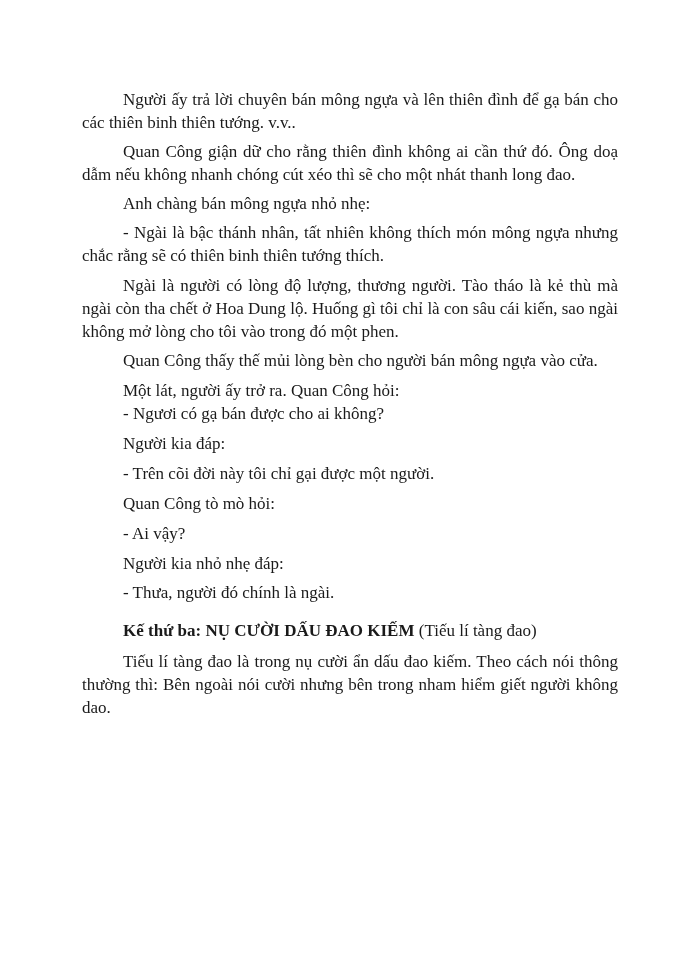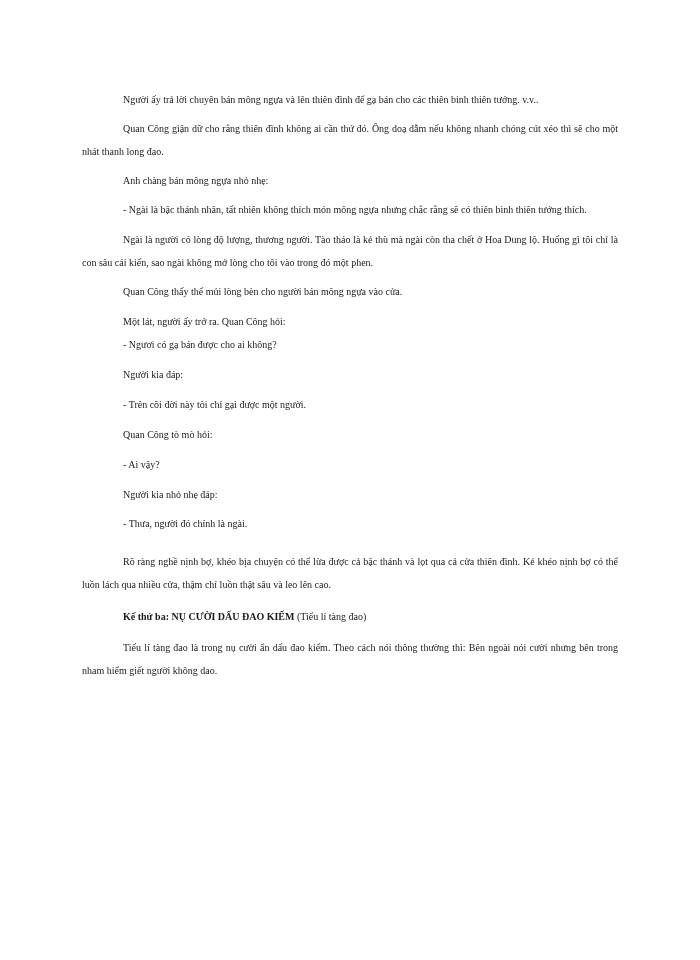--- a/index.html
+++ b/index.html
@@ -1,20 +1,20 @@
 <!DOCTYPE html>
 <html><head>
 <meta charset="utf-8">
 <style>
   html, body { margin: 0; padding: 0; background: #ffffff; }
   body { width: 700px; height: 960px; position: relative; overflow: hidden; }
   .page {
     position: absolute; left: 82px; top: 88px; width: 536px;
     font-family: "Liberation Serif", "DejaVu Serif", serif;
-    font-size: 10px; line-height: 23px; color: #1a1a1a;
+    font-size: 17px; line-height: 23px; color: #1a1a1a;
   }
   .p { margin: 0; text-align: justify; }
   .indent { text-indent: 41px; }
   .heading-it { font-weight: bold; font-style: italic; padding-left: 41px; }
   .b { font-weight: bold; }
 </style>
 </head>
 <body>
 
 <div class="page">
@@ -25,16 +25,15 @@
   <p class="p indent" style="margin-bottom:6px">Ngài là người có lòng độ lượng, thương người. Tào tháo là kẻ thù mà ngài còn tha chết ở Hoa Dung lộ. Huống gì tôi chỉ là con sâu cái kiến, sao ngài không mở lòng cho tôi vào trong đó một phen.</p>
   <p class="p indent" style="margin-bottom:7px">Quan Công thấy thế mủi lòng bèn cho người bán mông ngựa vào cửa.</p>
   <p class="p indent" style="">Một lát, người ấy trở ra. Quan Công hỏi:</p>
   <p class="p indent" style="margin-bottom:7px">- Ngươi có gạ bán được cho ai không?</p>
   <p class="p indent" style="margin-bottom:7px">Người kia đáp:</p>
   <p class="p indent" style="margin-bottom:7px">- Trên cõi đời này tôi chỉ gại được một người.</p>
   <p class="p indent" style="margin-bottom:7px">Quan Công tò mò hỏi:</p>
   <p class="p indent" style="margin-bottom:7px">- Ai vậy?</p>
   <p class="p indent" style="margin-bottom:6px">Người kia nhỏ nhẹ đáp:</p>
   <p class="p indent" style="margin-bottom:15px">- Thưa, người đó chính là ngài.</p>
-  <p class="p indent" style="margin-bottom:9px">Rõ ràng nghề nịnh bợ, khéo bịa chuyện có thể lừa được cả bậc thánh và lọt qua cả cửa thiên đình. Kẻ khéo nịnh bợ có thể luồn lách qua nhiều cửa, thậm chí luồn thật sâu và leo lên cao.</p>
   <p class="p indent" style="margin-bottom:8px"><span class="b">Kế thứ ba: NỤ CƯỜI DẤU ĐAO KIẾM</span><span> (Tiếu lí tàng đao)</span></p>
   <p class="p indent">Tiếu lí tàng đao là trong nụ cười ẩn dấu đao kiếm. Theo cách nói thông thường thì: Bên ngoài nói cười nhưng bên trong nham hiểm giết người không dao.</p>
 </div>
 
 </body></html>

